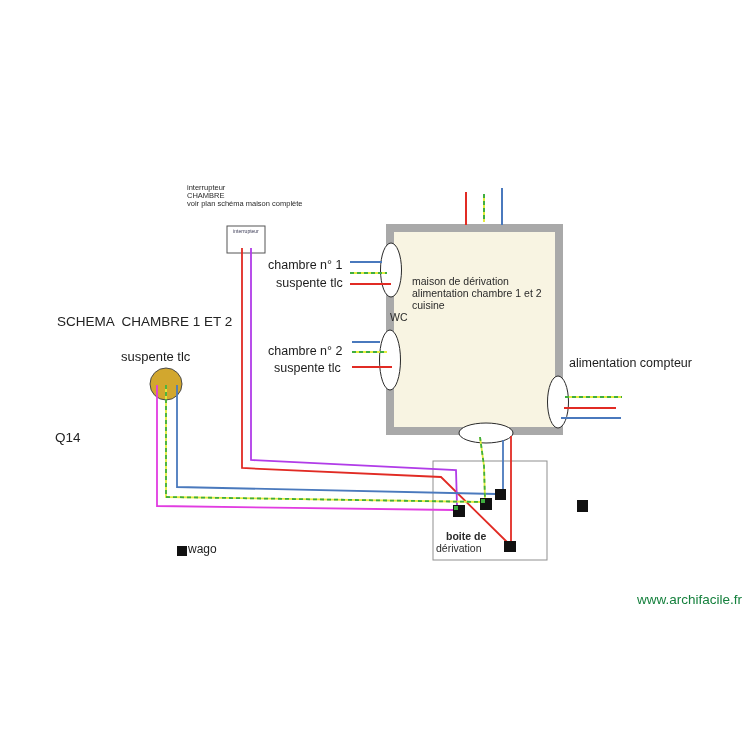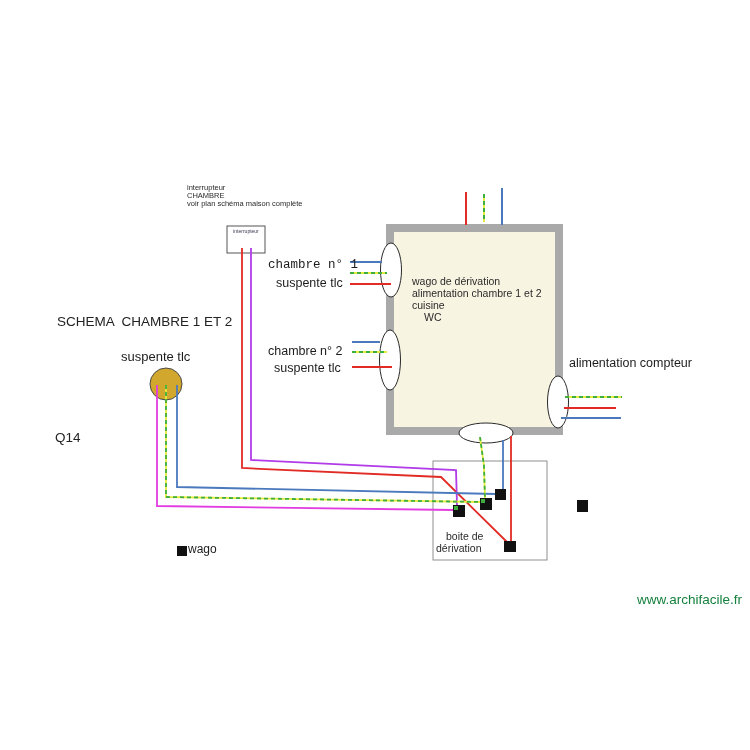--- a/index.html
+++ b/index.html
@@ -89,36 +89,36 @@
   <rect x="177" y="546" width="10" height="10" fill="#111111"></rect>
   <rect x="577" y="500" width="11" height="12" fill="#111111"></rect>
 </svg>
 
 <div class="lbl tiny" style="left:187px;top:184px;">interrupteur</div>
 <div class="lbl tiny" style="left:187px;top:192px;">CHAMBRE</div>
 <div class="lbl tiny" style="left:187px;top:200px;">voir plan schéma maison complète</div>
 
 <div class="lbl switch-lbl" style="left:227px;top:229px;width:38px;">interrupteur</div>
 
-<div class="lbl mid" style="left:268px;top:258px;font-family:Liberation Mono, monospace;">chambre n° 1</div>
+<div class="lbl mid" style="left:268px;top:258px;">chambre n° 1</div>
 <div class="lbl mid" style="left:276px;top:276px;">suspente tlc</div>
 
 <div class="lbl mid" style="left:268px;top:344px;">chambre n° 2</div>
 <div class="lbl mid" style="left:274px;top:361px;">suspente tlc</div>
 
 <div class="lbl big" style="left:57px;top:314px;">SCHEMA  CHAMBRE 1 ET 2</div>
 <div class="lbl" style="left:121px;top:350px;font-size:13px;">suspente tlc</div>
 
 <div class="lbl big" style="left:55px;top:430px;text-align:center;">Q14</div>
 
-<div class="lbl roomtxt" style="left:412px;top:276px;">wago de dérivation</div>
+<div class="lbl roomtxt" style="left:412px;top:276px;">maison de dérivation</div>
 <div class="lbl roomtxt" style="left:412px;top:288px;">alimentation chambre 1 et 2</div>
 <div class="lbl roomtxt" style="left:412px;top:300px;">cuisine</div>
-<div class="lbl roomtxt" style="left:424px;top:312px;">WC</div>
+<div class="lbl roomtxt" style="left:390px;top:312px;">WC</div>
 
 <div class="lbl mid" style="left:569px;top:356px;">alimentation compteur</div>
 
-<div class="lbl boxtxt" style="left:446px;top:531px;">boite de</div>
+<div class="lbl boxtxt" style="left:446px;top:531px;font-weight:bold;">boite de</div>
 <div class="lbl boxtxt" style="left:436px;top:543px;">dérivation</div>
 
 <div class="lbl" style="left:188px;top:543px;font-size:12px;">wago</div>
 
 <div class="lbl" style="left:637px;top:592px;font-size:13.5px;color:#15803d;">www.archifacile.fr</div>
 
 </body></html>

